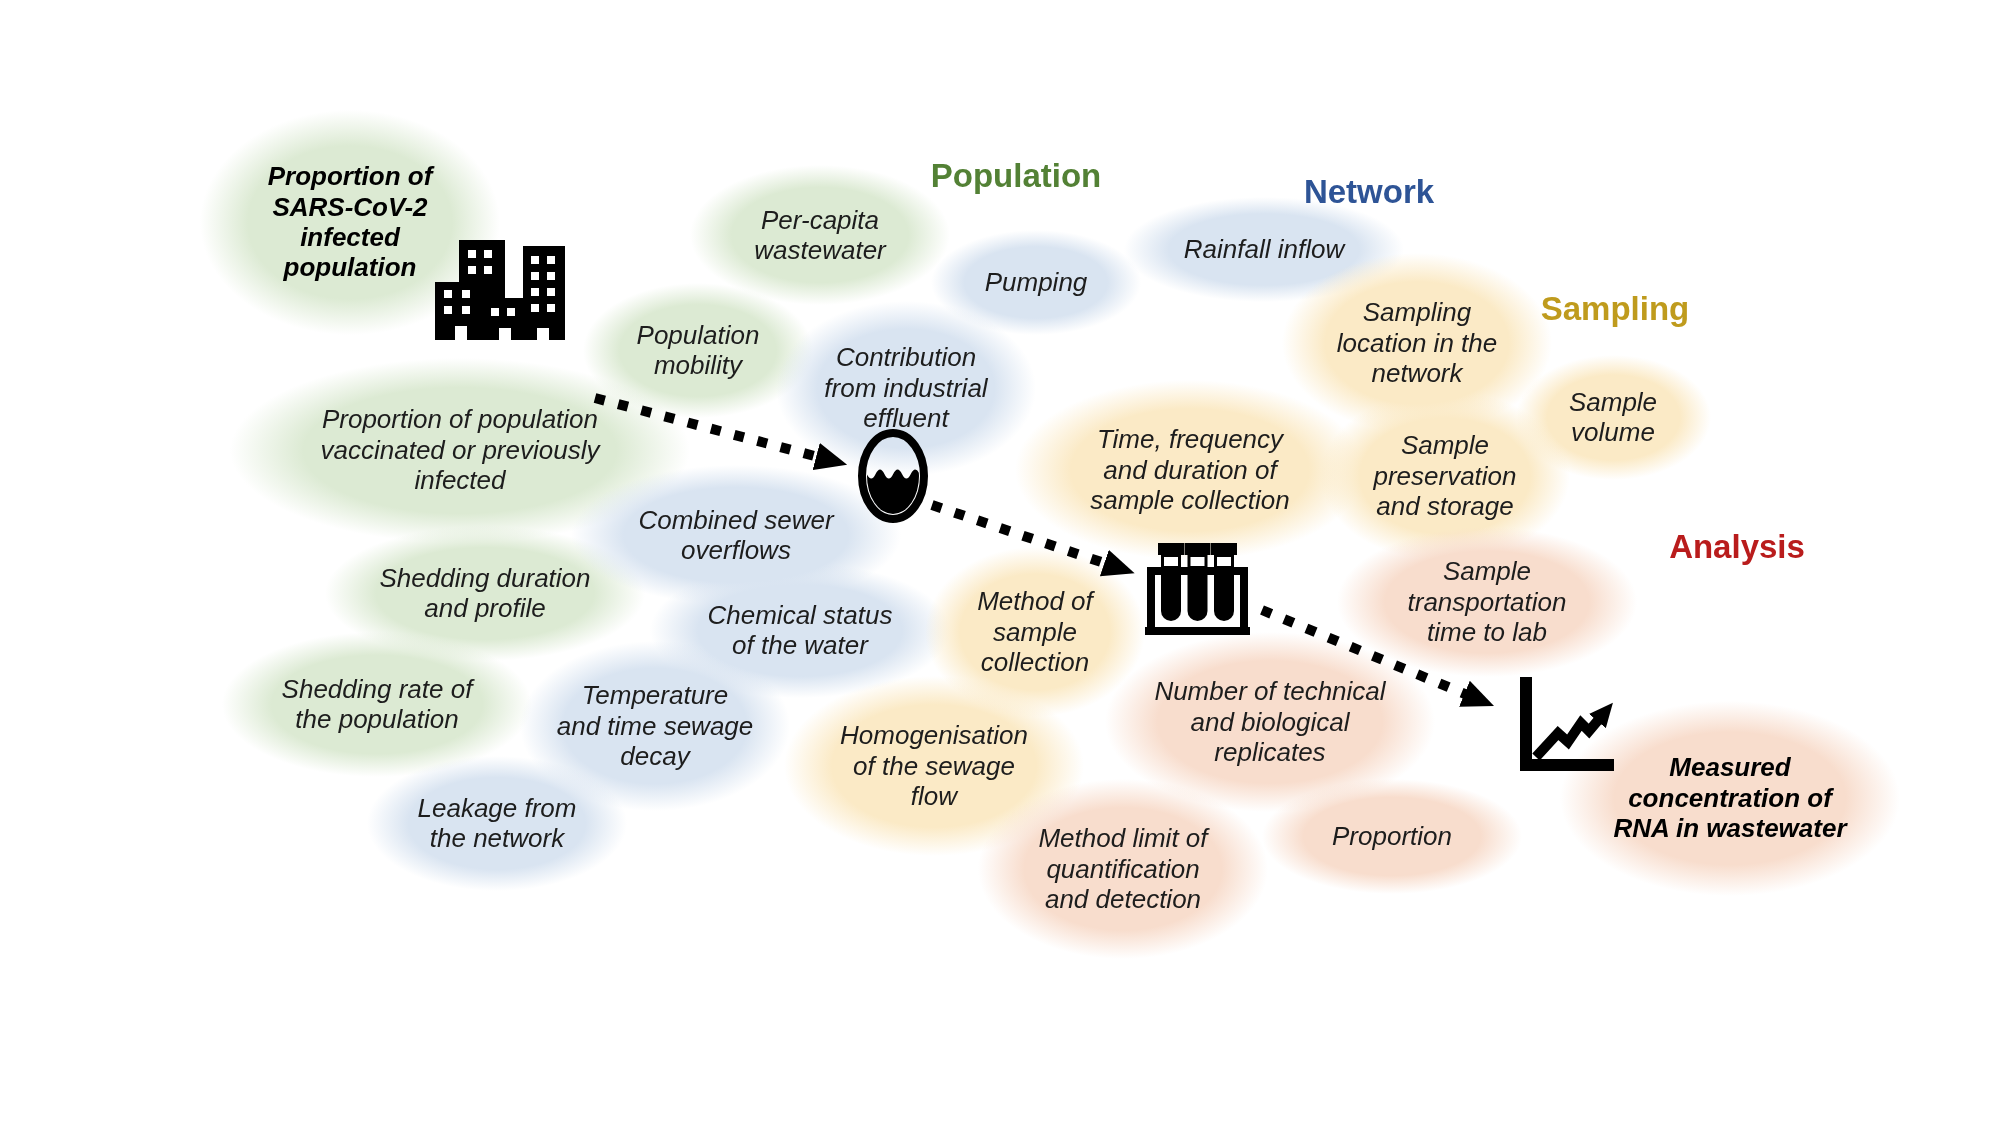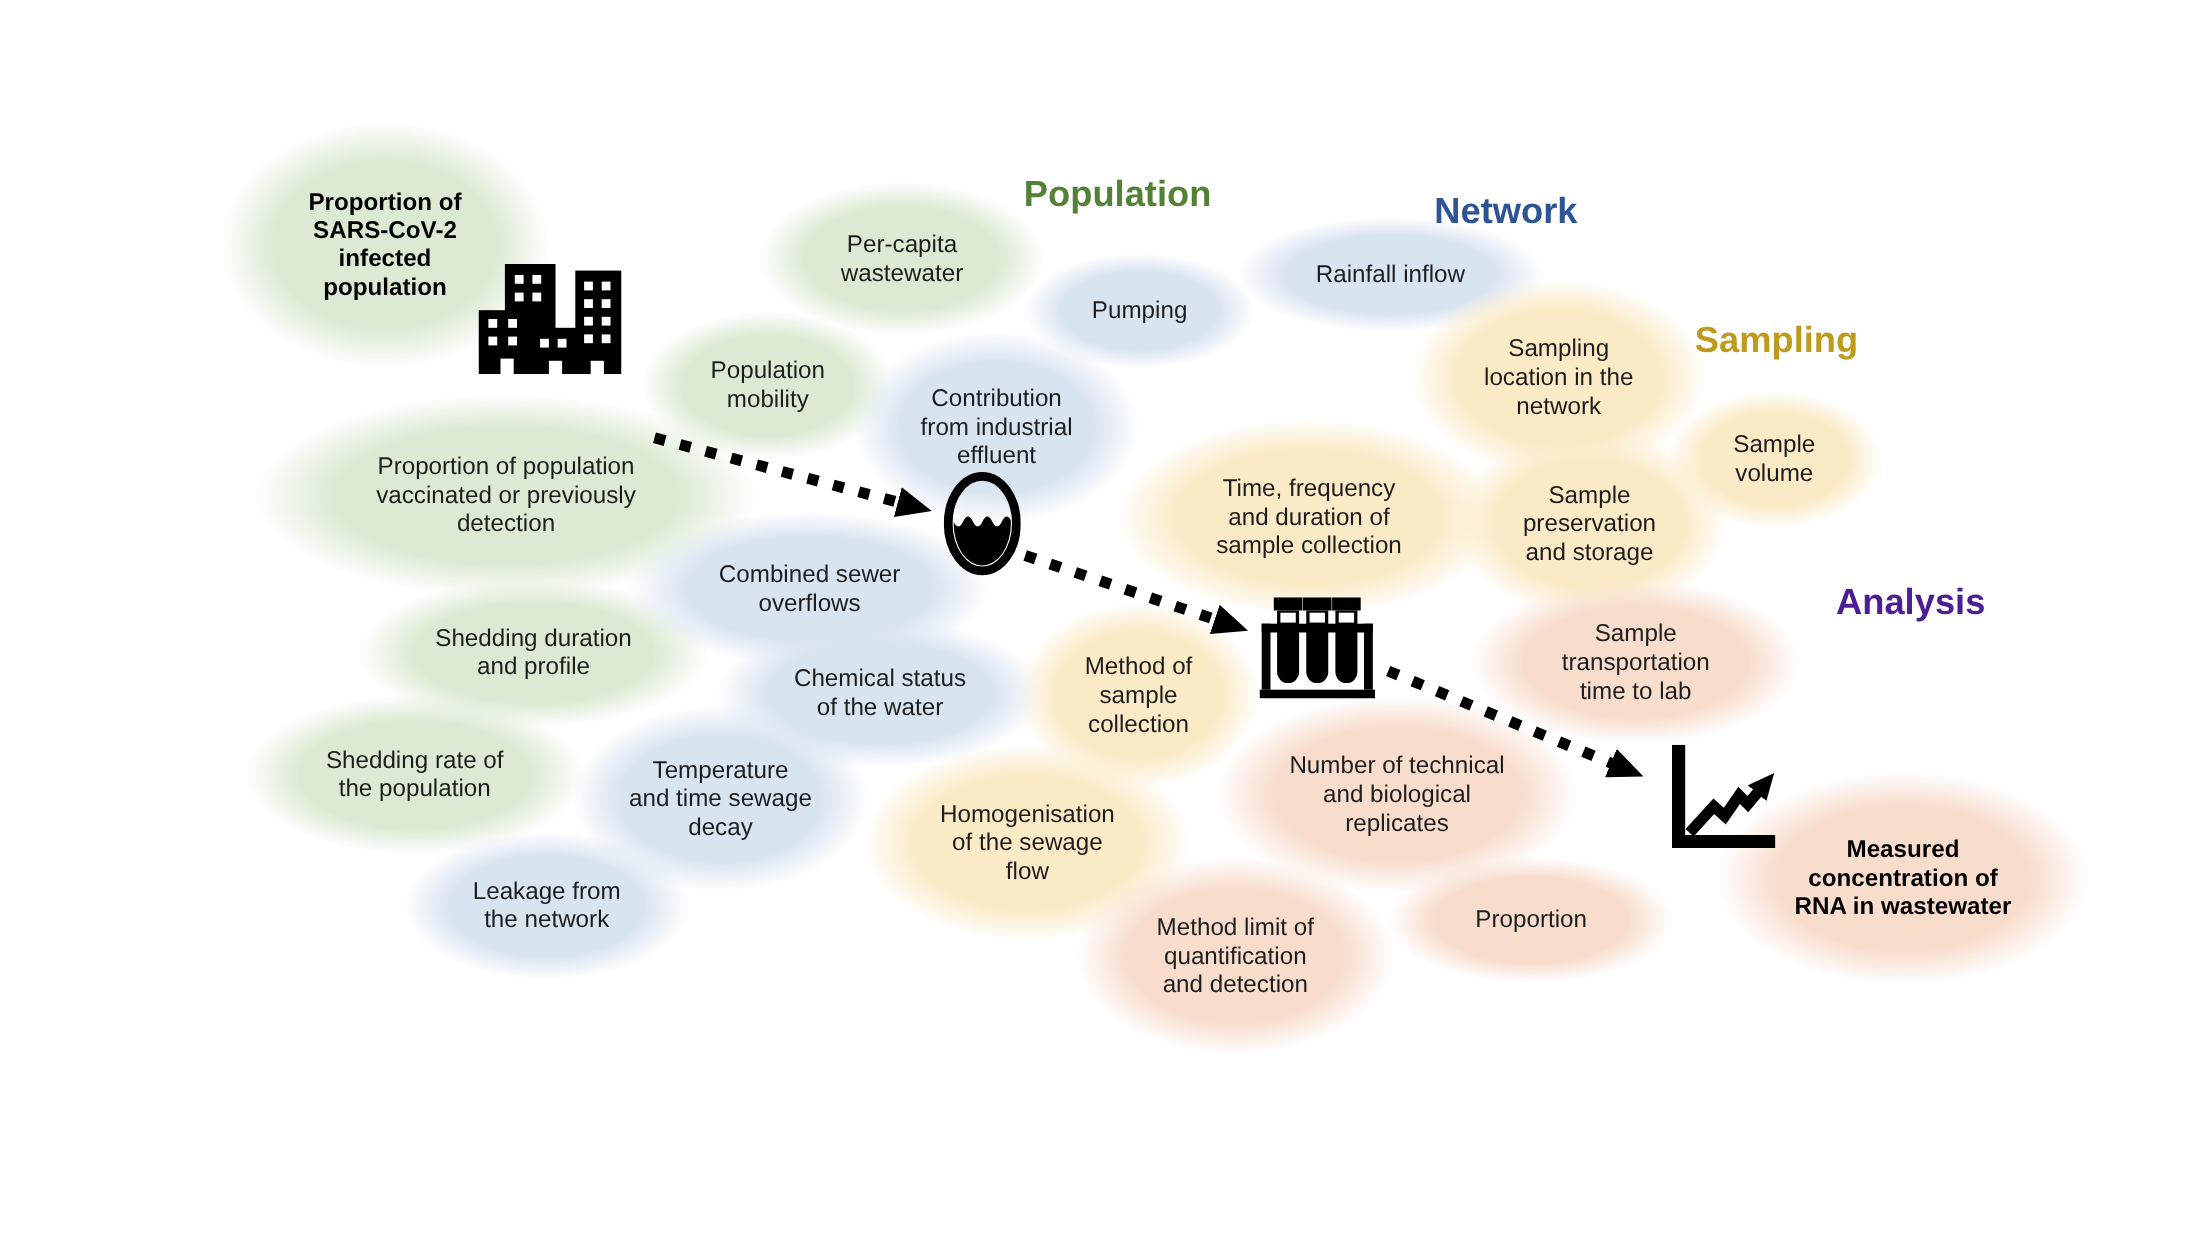--- a/index.html
+++ b/index.html
@@ -1,19 +1,19 @@
 <!DOCTYPE html>
 <html><head>
 <meta charset="utf-8">
 <style>
   html,body{margin:0;padding:0;background:#fff;}
   body{width:2002px;height:1125px;overflow:hidden;font-family:"Liberation Sans",sans-serif;}
   #diagram{position:relative;width:2002px;height:1125px;background:#fff;}
   .node{position:absolute;display:flex;align-items:center;justify-content:center;z-index:1;}
-  .node .label{font-size:22px;line-height:1.17;color:#1d1d1d;text-align:center;white-space:pre-line;}
+  .node .label{font-size:26px;line-height:1.17;color:#1d1d1d;text-align:center;white-space:pre-line;font-style:italic;}
   .node.bold .label{font-weight:bold;color:#000;}
   .heading{position:absolute;transform:translate(-50%,-50%);font-size:33px;font-weight:bold;white-space:nowrap;z-index:2;}
   .icon{position:absolute;z-index:3;}
   #arrow-layer{position:absolute;left:0;top:0;z-index:2;pointer-events:none;}
   .dotted-arrow{stroke:#000;stroke-width:10;stroke-dasharray:10 14;fill:none;}
   #symbol-defs{position:absolute;width:0;height:0;overflow:hidden;}
 </style>
 </head>
 <body>
 
@@ -96,39 +96,39 @@
 
       <symbol id="sym-line-chart-icon" viewBox="0 0 96 94">
         <path d="M8,0 V88 H96" fill="none" stroke="#000" stroke-width="12"></path>
         <path d="M18,80 L40,56 L50,65 L63,46 L71,54 L82,41" fill="none" stroke="#000" stroke-width="10" marker-end="url(#chart-arrow)"></path>
       </symbol>
     </defs>
   </svg>
 <div class="heading" style="left: 1016px; top: 176px; color: rgb(83, 129, 53);">Population</div>
     <div class="heading" style="left: 1369px; top: 192px; color: rgb(46, 84, 150);">Network</div>
     <div class="heading" style="left: 1615px; top: 309px; color: rgb(191, 155, 29);">Sampling</div>
-    <div class="heading" style="left: 1737px; top: 547px; color: #4c1d95;">Analysis</div>
+    <div class="heading" style="left: 1737px; top: 547px; color: #b91c1c;">Analysis</div>
     <div class="node bold" style="left: 200px; top: 109.5px; width: 300px; height: 225px; background: radial-gradient(closest-side, rgb(220, 234, 211) 68%, rgba(220, 234, 211, 0) 100%);">
       <div class="label">Proportion of
 SARS-CoV-2
 infected
 population</div>
     </div>
     <div class="node" style="left: 690px; top: 165px; width: 260px; height: 140px; background: radial-gradient(closest-side, rgb(220, 234, 211) 68%, rgba(220, 234, 211, 0) 100%); justify-content: center;">
       <div class="label">Per-capita
 wastewater</div>
     </div>
     <div class="node" style="left: 583px; top: 282.5px; width: 230px; height: 135px; background: radial-gradient(closest-side, rgb(220, 234, 211) 68%, rgba(220, 234, 211, 0) 100%);">
       <div class="label">Population
 mobility</div>
     </div>
     <div class="node" style="left: 230px; top: 357.5px; width: 460px; height: 185px; background: radial-gradient(closest-side, rgb(220, 234, 211) 68%, rgba(220, 234, 211, 0) 100%);">
       <div class="label">Proportion of population
 vaccinated or previously
-detection</div>
+infected</div>
     </div>
     <div class="node" style="left: 325px; top: 525.5px; width: 320px; height: 135px; background: radial-gradient(closest-side, rgb(220, 234, 211) 68%, rgba(220, 234, 211, 0) 100%);">
       <div class="label">Shedding duration
 and profile</div>
     </div>
     <div class="node" style="left: 222px; top: 631.5px; width: 310px; height: 145px; background: radial-gradient(closest-side, rgb(220, 234, 211) 68%, rgba(220, 234, 211, 0) 100%);">
       <div class="label">Shedding rate of
 the population</div>
     </div>
     <div class="node" style="left: 931px; top: 229.5px; width: 210px; height: 105px; background: radial-gradient(closest-side, rgb(217, 228, 241) 68%, rgba(217, 228, 241, 0) 100%);">

